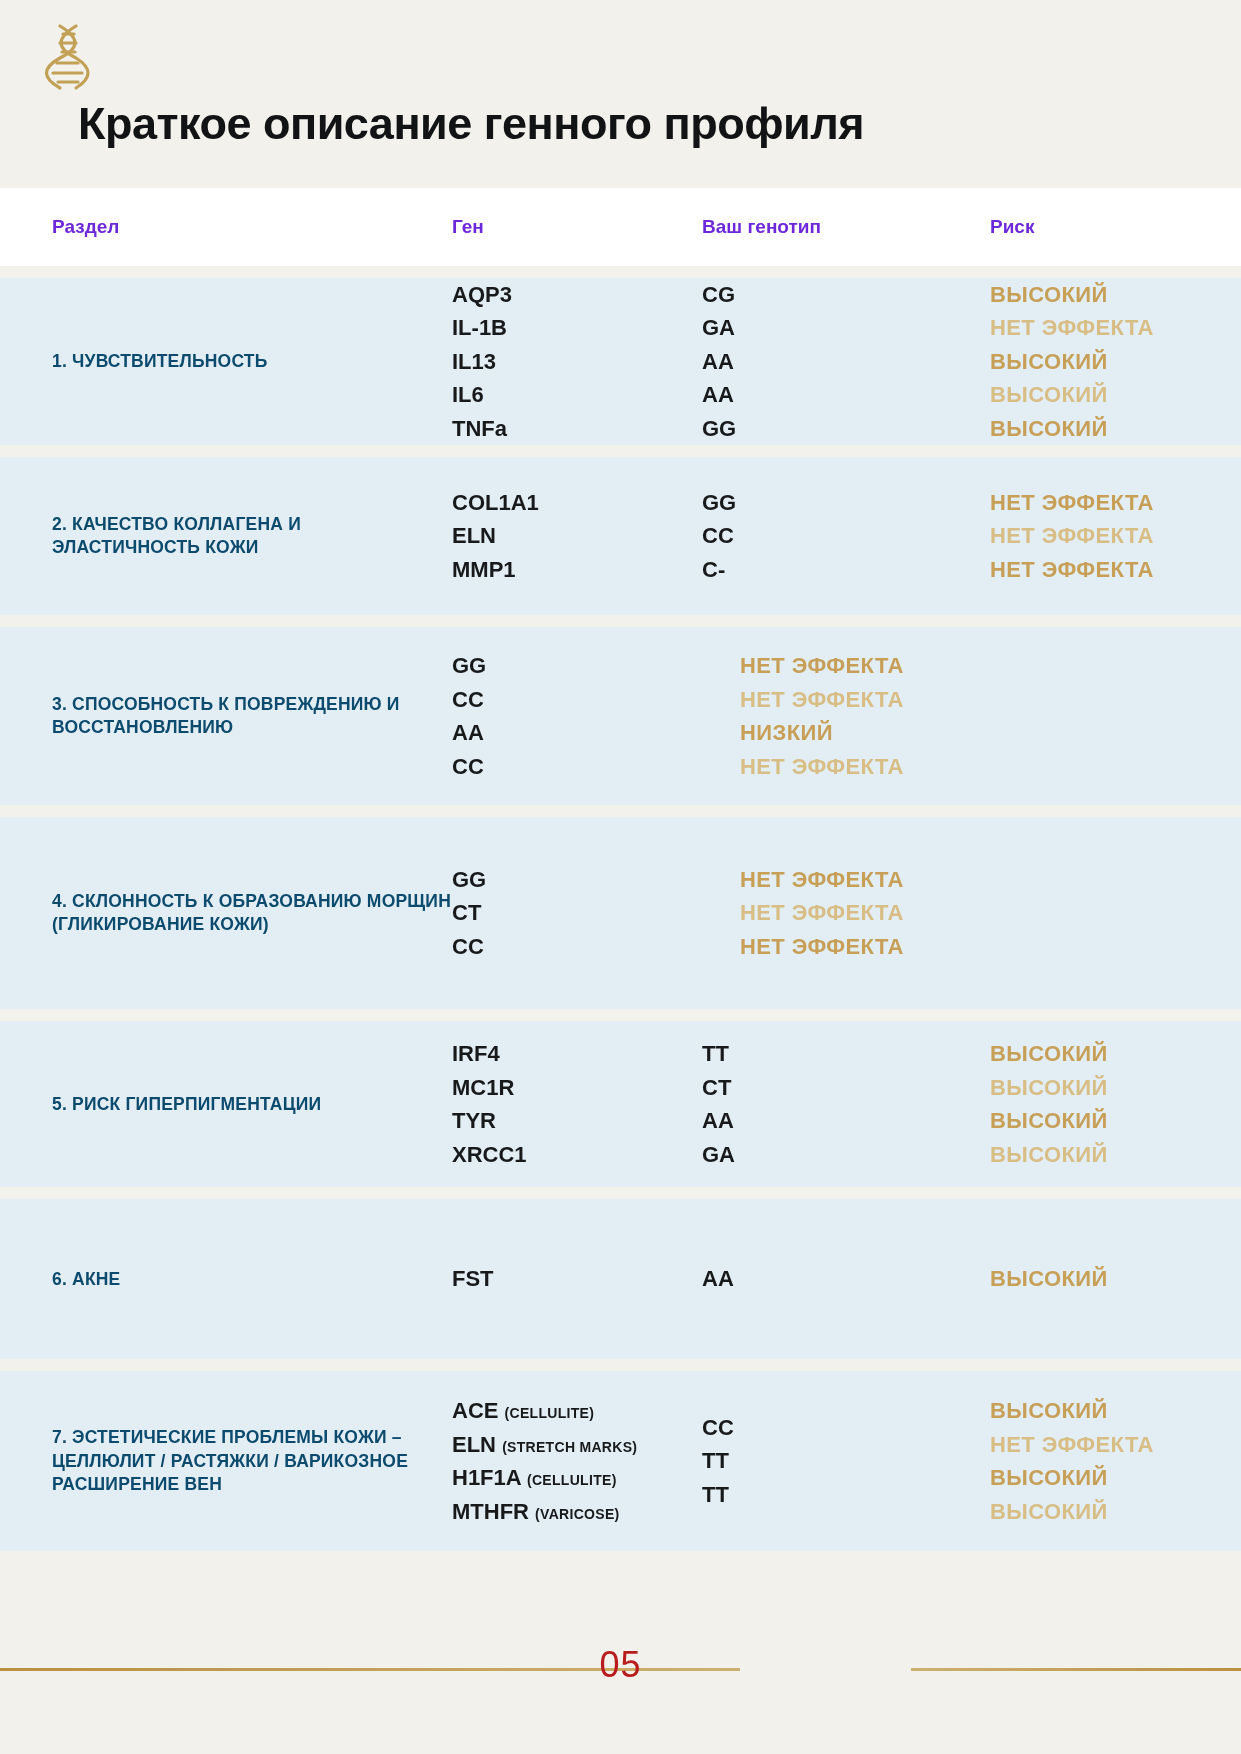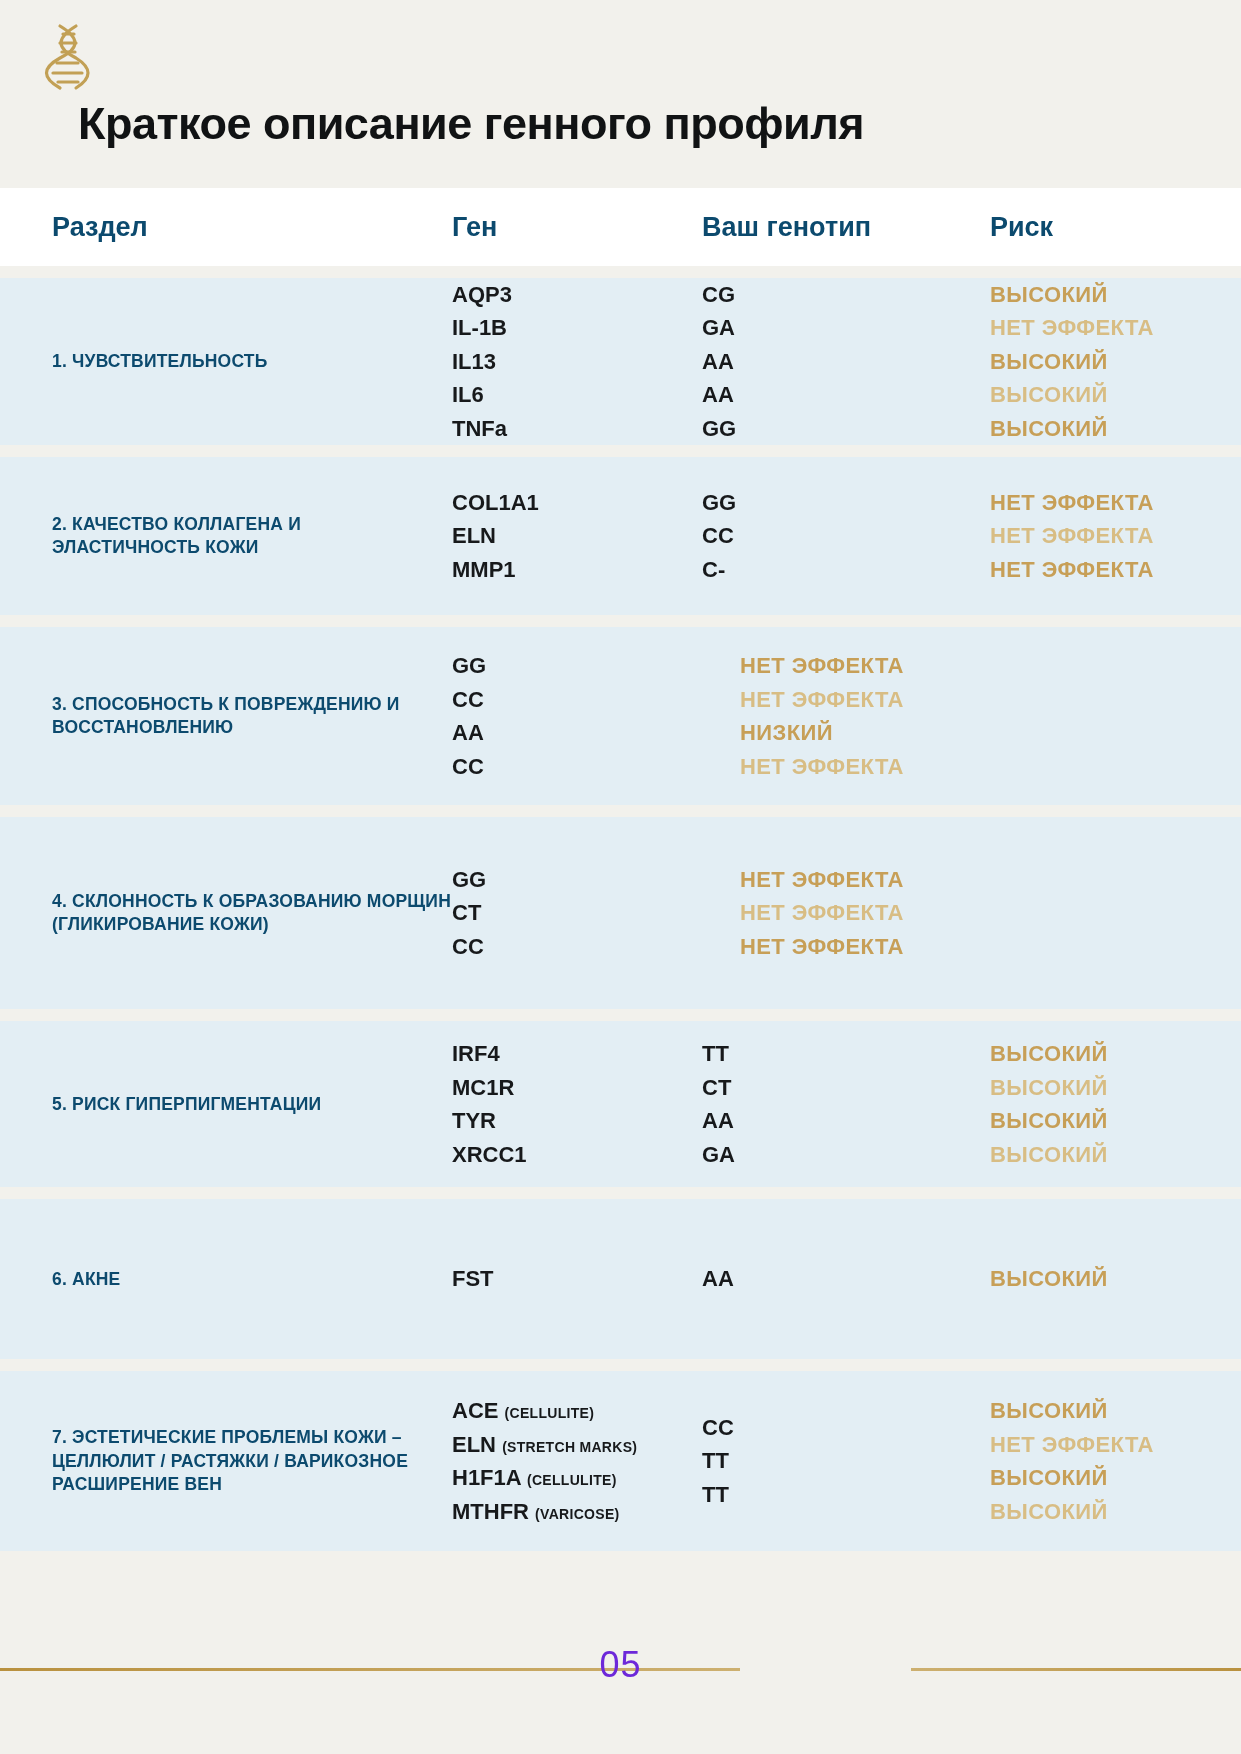--- a/index.html
+++ b/index.html
@@ -57,23 +57,23 @@
     box-sizing: border-box;
     padding-left: 52px;
     padding-right: 30px;
   }
   .head-row {
     background: #ffffff;
     height: 78px;
     align-items: center;
   }
   .head-cell {
-    font-size: 27px;
+    font-size: 19px;
     font-weight: bold;
-    color: #0c4a6e;
+    color: #6d28d9;
   }
   .col-section { width: 400px; flex: 0 0 400px; }
   .col-gene    { width: 250px; flex: 0 0 250px; }
   .col-geno    { width: 260px; flex: 0 0 260px; }
   .col-risk    { flex: 1 1 auto; margin-left: 28px; }
 
   .data-row {
     background: #e3eef4;
     align-items: center;
   }
@@ -136,21 +136,21 @@
     height: 3px;
     background: linear-gradient(to right, #cdb070, #b9913f);
   }
   .page-number {
     position: absolute;
     left: 0;
     right: 0;
     top: 8px;
     text-align: center;
     font-size: 36px;
-    color: #6d28d9;
+    color: #b91c1c;
     letter-spacing: 1px;
   }
 </style>
 </head>
 <body>
 
 <div class="page">
 
   <div class="header">
     <div class="logo">

